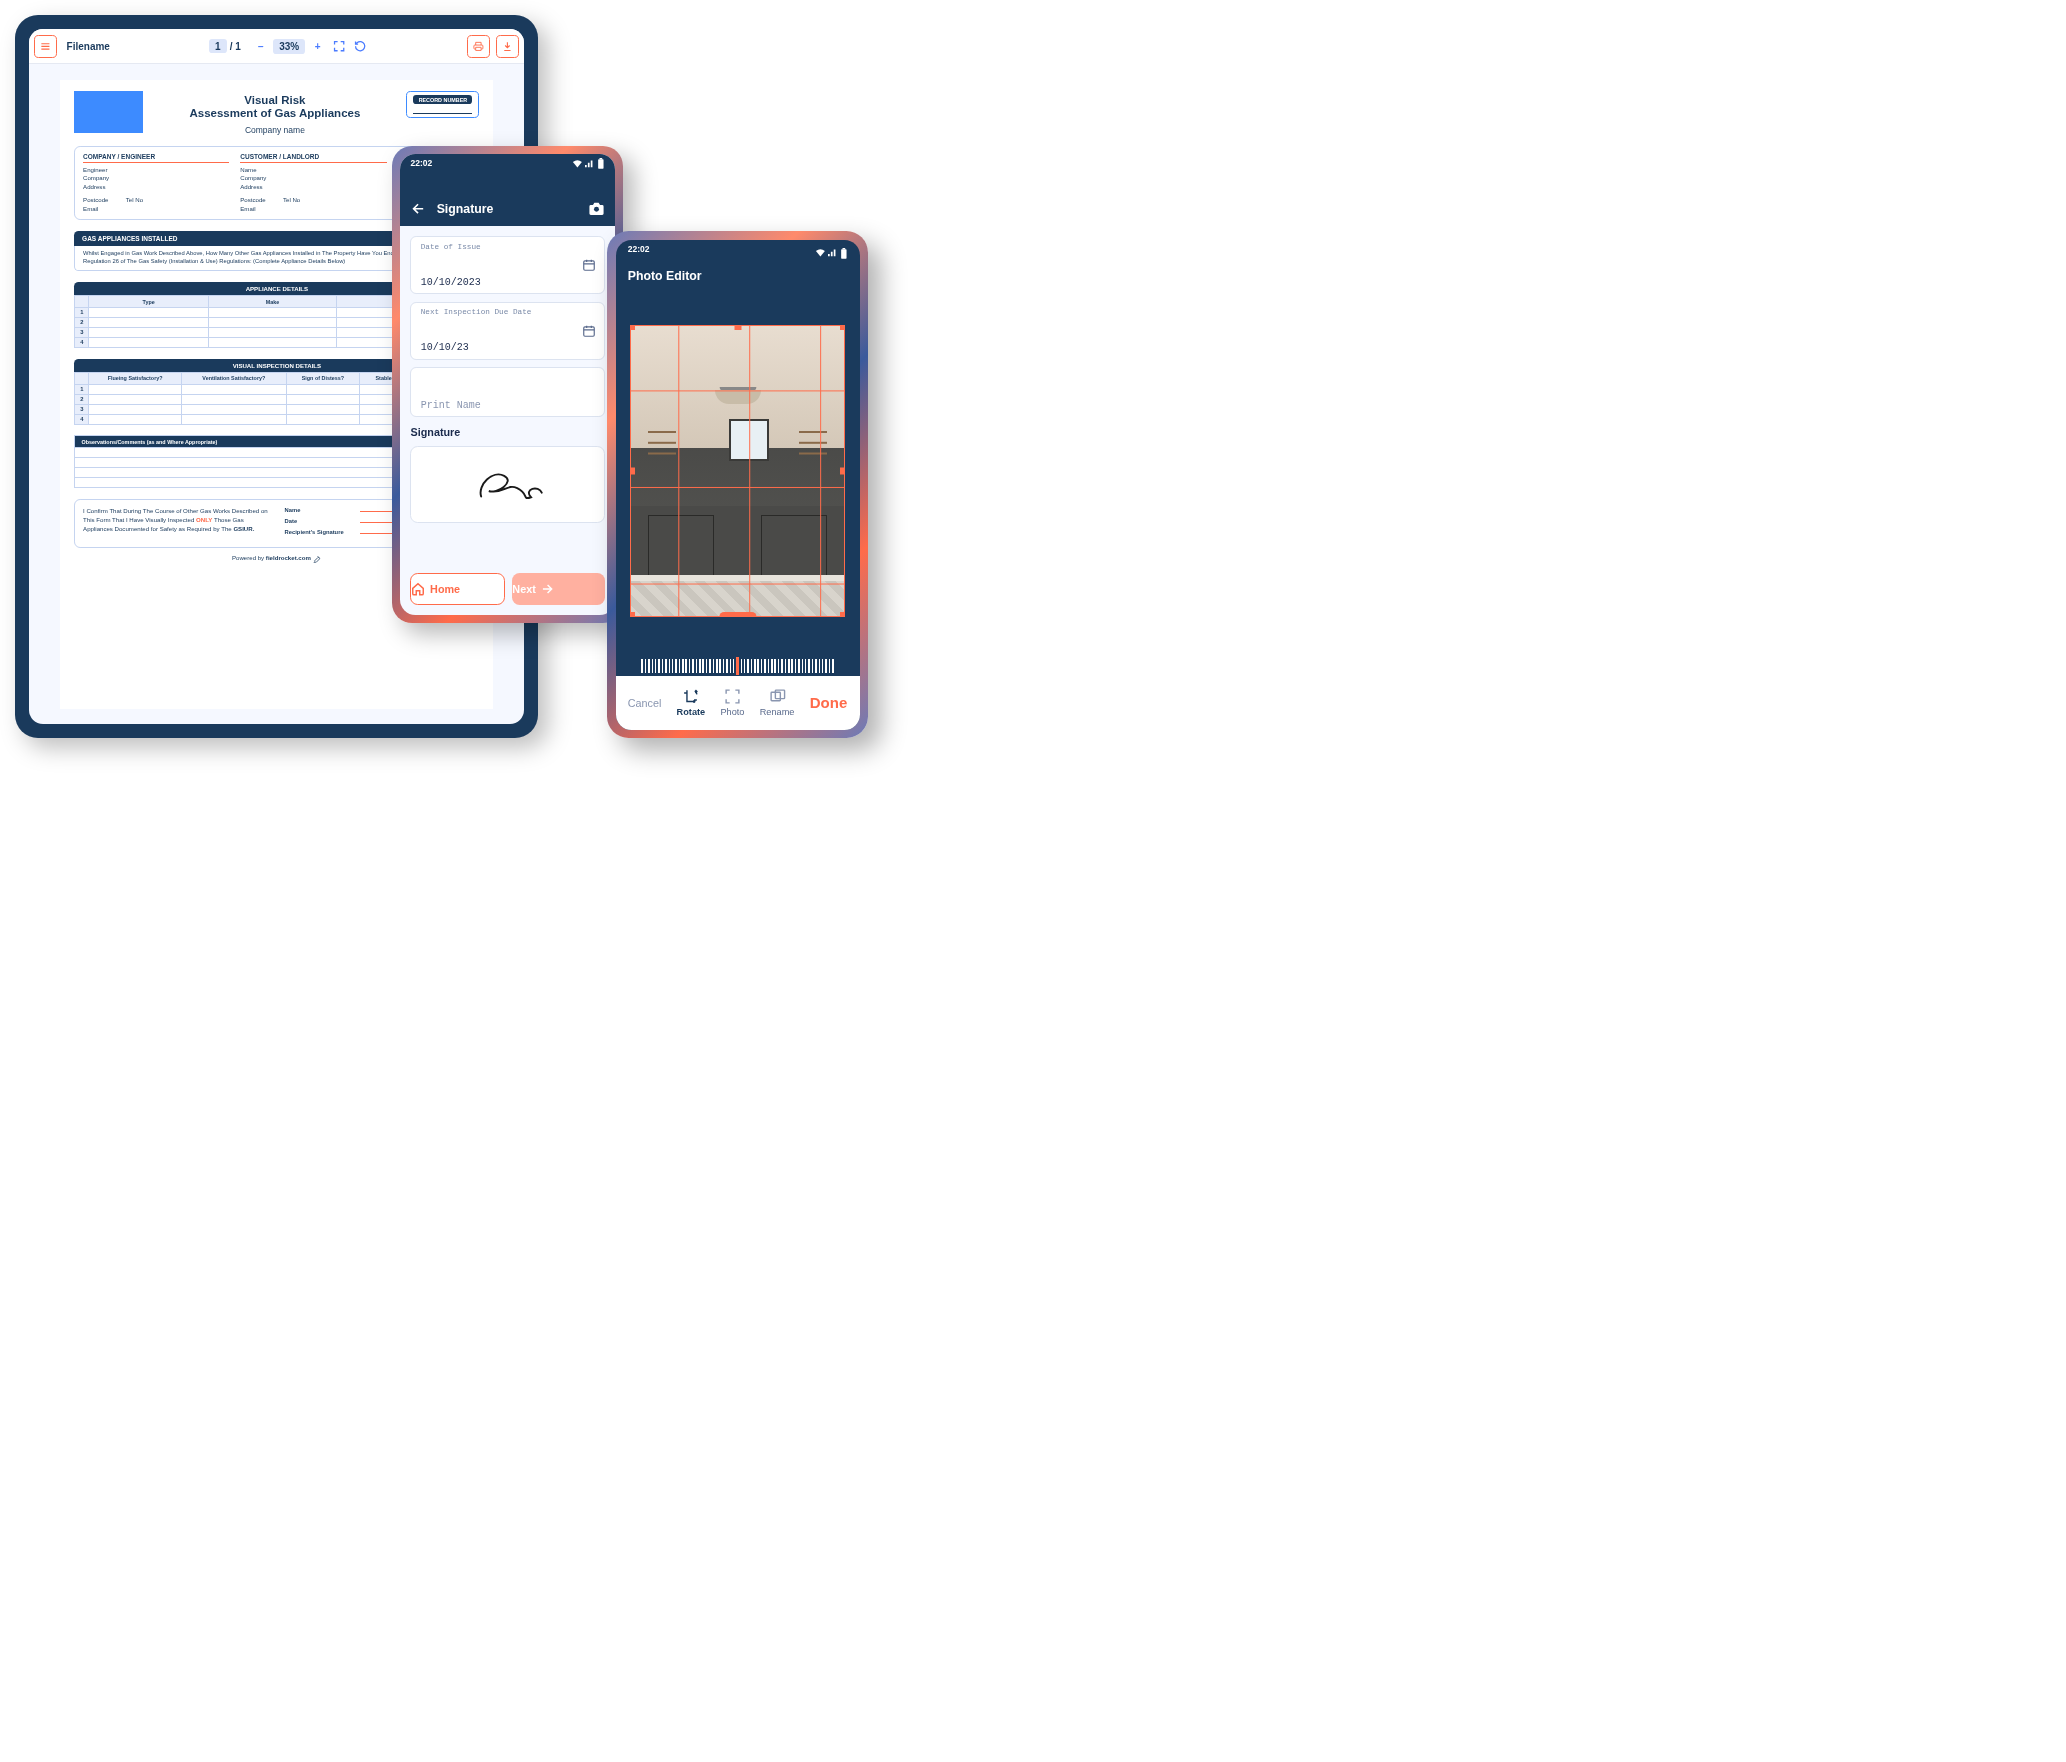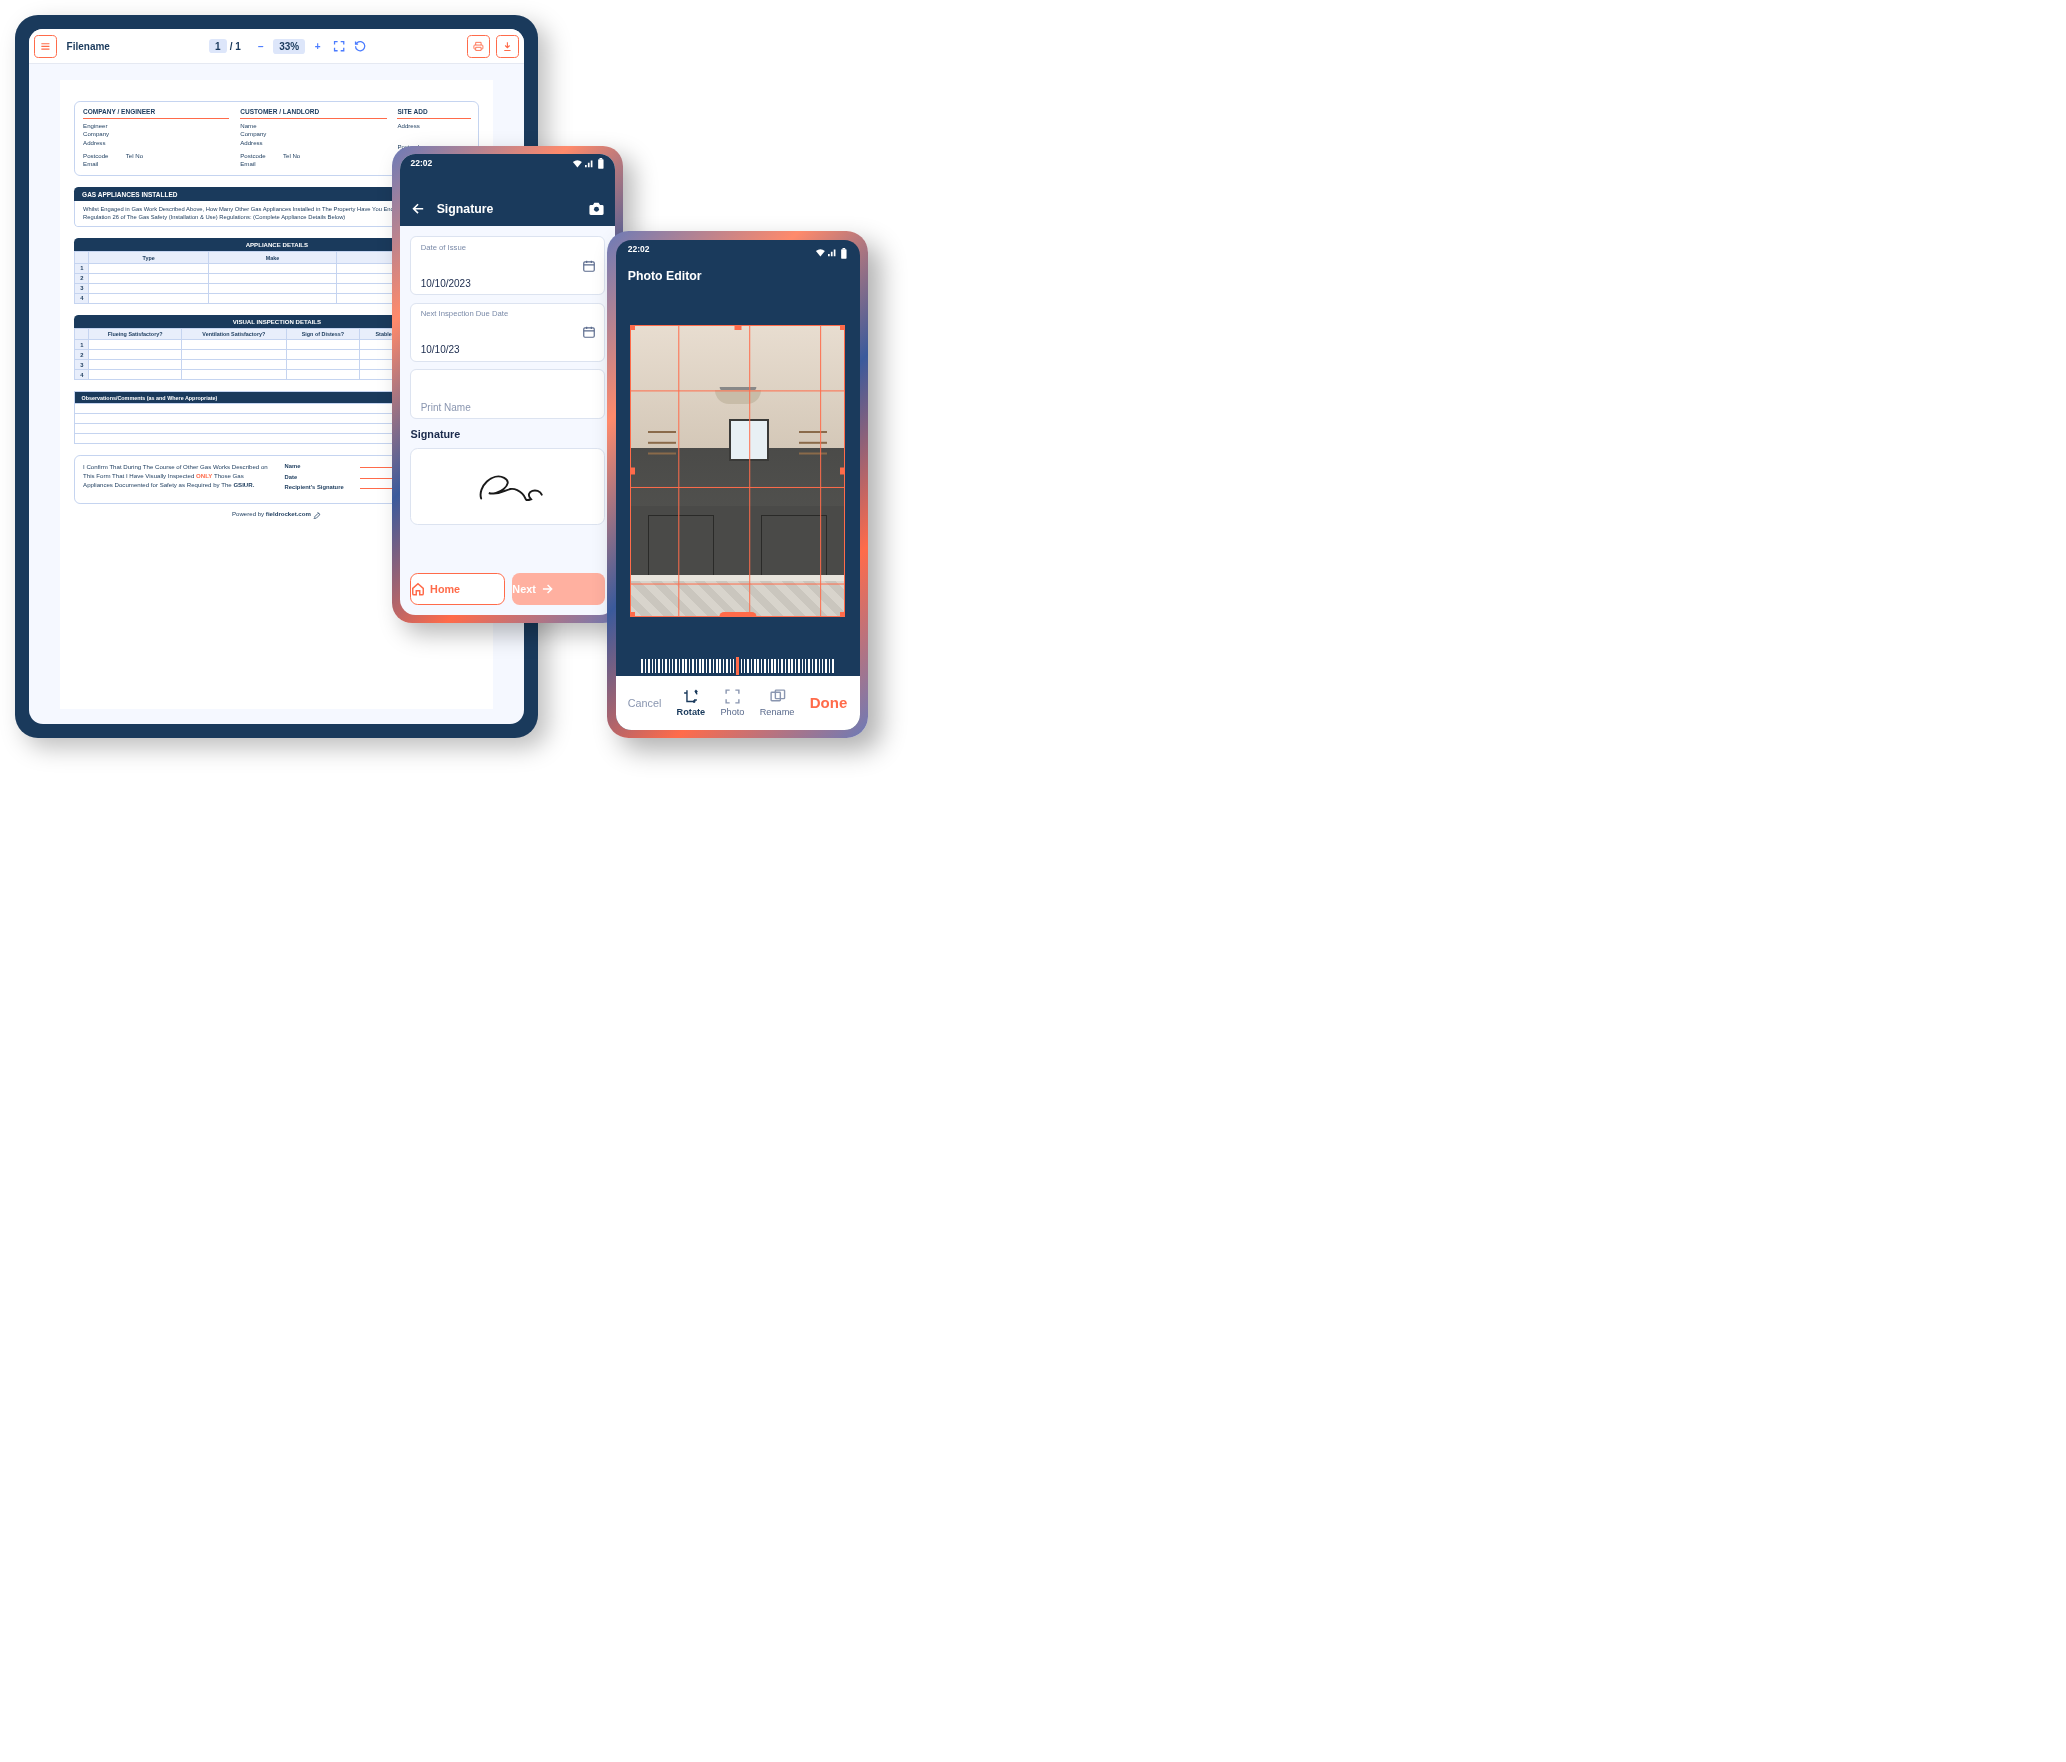--- a/index.html
+++ b/index.html
@@ -192,21 +192,21 @@
     background: #1a3a5c; color: #fff;
     height: 34px; display: flex; align-items: center;
     padding: 0 10.8px; gap: 9.2px;
   }
   .appbar h2 { font-size: 12.3px; font-weight: 800; flex: 1;}
   .appbar .icn { width: 17px; height: 17px; display:flex;align-items:center;justify-content:center;cursor:pointer;}
 
   .form-area { flex: 1; padding: 10.8px; display: flex; flex-direction: column; gap: 7.7px;}
   .field {
     background: #fff; border: 0.8px solid #dce3f0; border-radius: 6.1px;
-    padding: 5.4px 9.2px; position: relative;
+    padding: 5.4px 9.2px; position: relative; font-family: Liberation Mono, monospace;
   }
   .field .lbl { font-size: 7.7px; color: #7a8aa8;}
   .field .val { font-size: 10px; color: #1a2a4c; font-weight: 500; margin-top: 26px;}
   .field .cal {
     position: absolute; right: 7.7px; top: 50%; transform: translateY(-50%);
     color: #5a6a8c;
   }
   .field.single .val { color: #8a96b0;}
   .sig-label { font-size: 10.8px; font-weight: 800; color: #1a2a4c; margin-top: 1.5px;}
   .sig-pad {
@@ -364,20 +364,34 @@
     <div class="tb-btn">
       <svg width="10.8" height="10.8" viewBox="0 0 24 24" fill="none" stroke="currentColor" stroke-width="2.5">
             <path d="M12 3v12m-5-5 5 5 5-5M5 21h14"></path>
           </svg>
     </div>
   </div>
 
   <div class="pdf-body">
    <div class="doc">
 
+    <div class="doc-head">
+      <div class="logo-box"></div>
+      <div class="doc-title">
+        <h1>
+          <span>Visual Risk</span><br>
+          <span>Assessment of Gas Appliances</span>
+        </h1>
+        <div class="sub">Company name</div>
+      </div>
+      <div class="record-box">
+        <span class="lbl">RECORD NUMBER</span>
+        <div class="line"></div>
+      </div>
+    </div>
 
     <div class="info-card">
       <div class="info-col">
         <h3>COMPANY / ENGINEER</h3>
         <div class="row">
                 <span>Engineer</span>
               </div>
         <div class="row">
                 <span>Company</span>
               </div>

